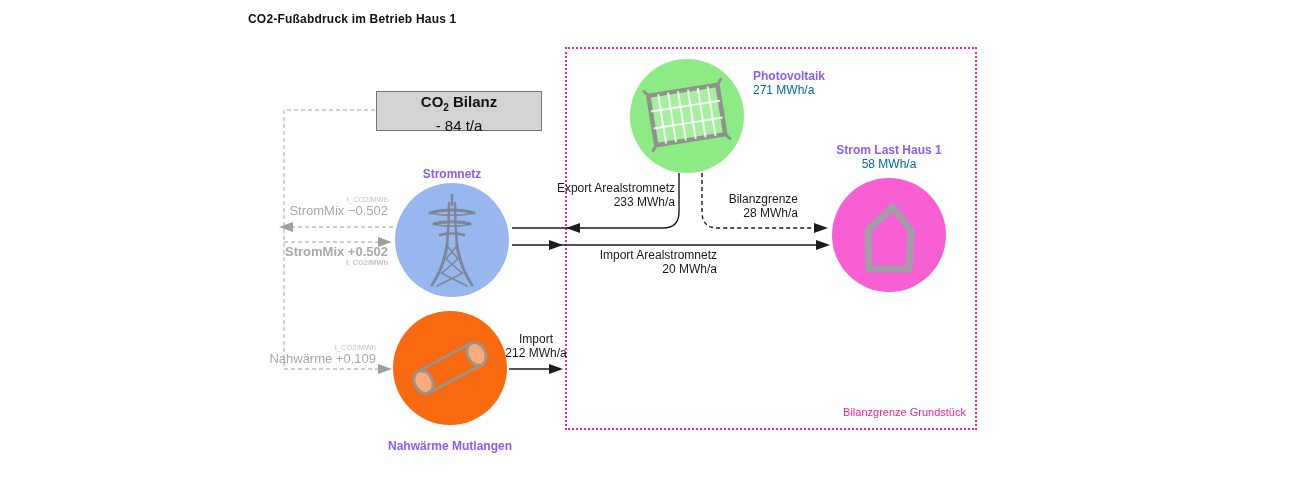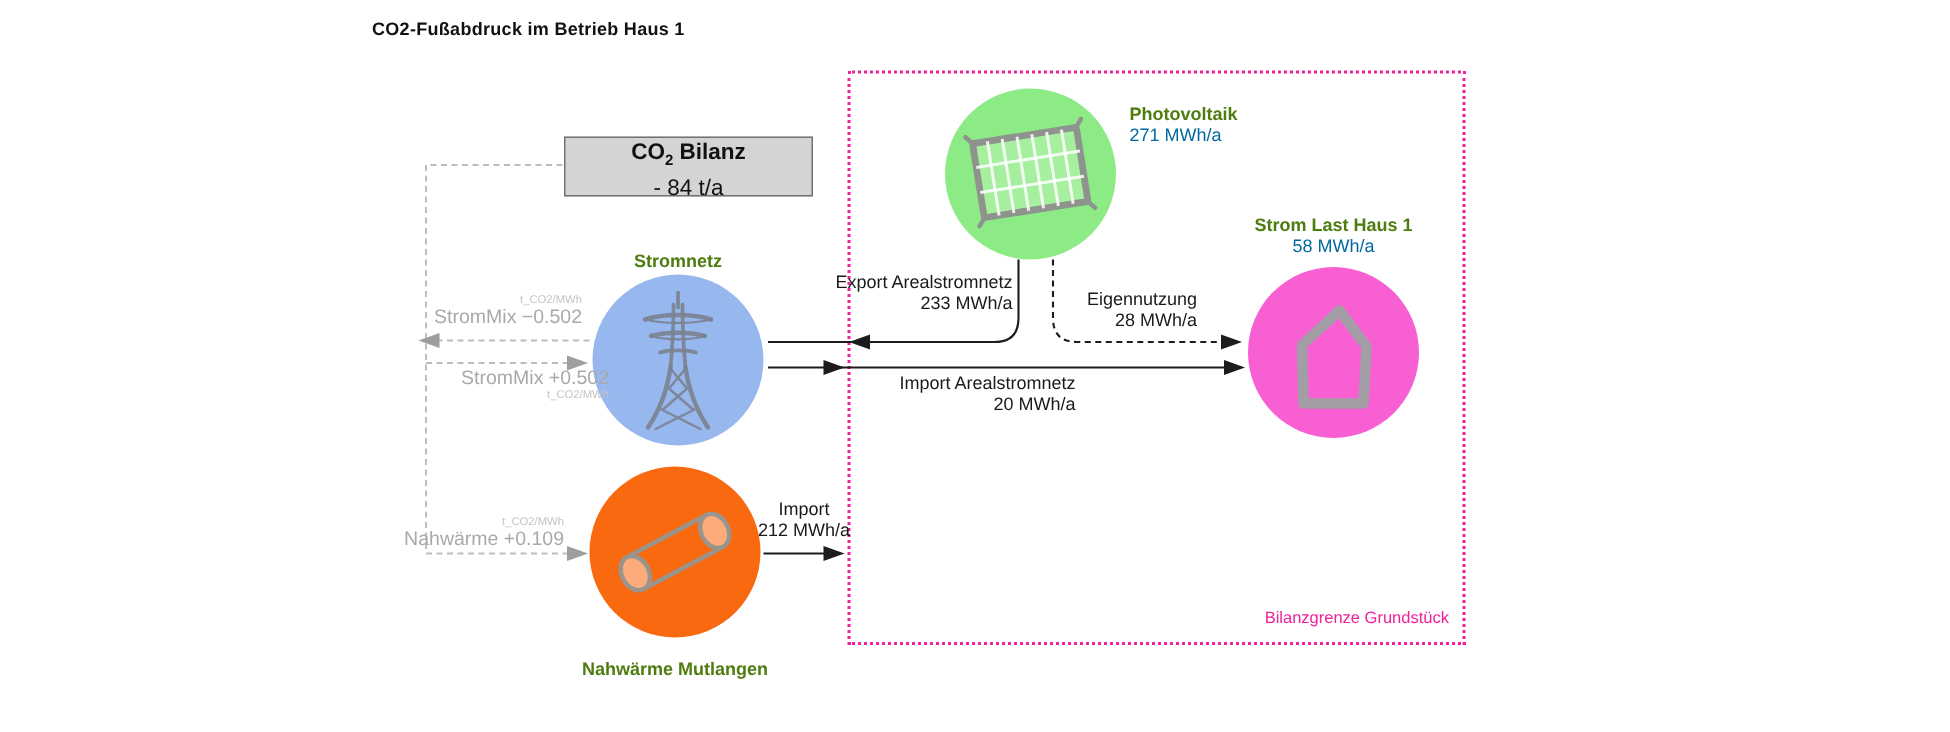--- a/index.html
+++ b/index.html
@@ -19,38 +19,38 @@
   #balance-box .bb-title sub{font-size:10px;}
   #balance-box .bb-value{font-size:15px;line-height:17px;}
   
   .node{width:114px;height:114px;border-radius:50%;z-index:3;display:flex;align-items:center;justify-content:center;}
   #node-stromnetz{left:395px;top:183px;}
   #node-photovoltaik{left:630px;top:59px;}
   #node-stromlast{left:832px;top:178px;}
   #node-nahwaerme{left:393px;top:311px;}
   
   .nlabel{z-index:4;font-size:12px;line-height:14px;}
-  .nlabel .nm{font-weight:bold;color:#4d7c0f;}
+  .nlabel .nm{font-weight:bold;color:#8b5cf6;}
   .nlabel .val{color:#0369a1;}
   #lbl-stromnetz{left:372px;top:167px;width:160px;text-align:center;}
   #lbl-photovoltaik{left:753px;top:69px;text-align:left;}
   #lbl-stromlast{left:809px;top:143px;width:160px;text-align:center;}
   #lbl-nahwaerme{left:360px;top:439px;width:180px;text-align:center;}
   
   .flabel{z-index:4;font-size:12px;line-height:13.5px;color:#1a1a1a;}
   #lbl-export{left:515px;top:182px;width:160px;text-align:right;}
   #lbl-eigennutzung{left:658px;top:193px;width:140px;text-align:right;}
   #lbl-import-areal{left:557px;top:249px;width:160px;text-align:right;}
   #lbl-import-nahwaerme{left:466px;top:333px;width:140px;text-align:center;}
   
   .factor{z-index:4;text-align:right;}
   .factor .unit{font-size:7.5px;line-height:9px;color:#c4c4c4;}
   .factor .main{font-size:13px;line-height:13px;color:#a9a9a9;}
   #factor-strommix-export{left:238px;top:195px;width:150px;}
-  #factor-strommix-import{left:256px;top:245px;width:150px;}
+  #factor-strommix-import{left:238px;top:245px;width:150px;font-weight:bold;}
   #factor-nahwaerme-import{left:226px;top:343px;width:150px;}
 </style>
 </head>
 <body>
 
 <div class="abs" id="title">CO2-Fußabdruck im Betrieb Haus 1</div>
 
 <div class="abs" id="boundary" style="border-color: rgb(240, 33, 154);"></div>
 <div class="abs" id="boundary-label" style="color: rgb(240, 33, 154);">Bilanzgrenze Grundstück</div>
 
@@ -152,21 +152,21 @@
 </div>
 <div class="abs nlabel" id="lbl-nahwaerme">
   <div class="nm">Nahwärme Mutlangen</div>
 </div>
 
 <div class="abs flabel" id="lbl-export">
   <div>Export Arealstromnetz</div>
   <div>233 MWh/a</div>
 </div>
 <div class="abs flabel" id="lbl-eigennutzung">
-  <div>Eigennutzung</div>
+  <div>Bilanzgrenze</div>
   <div>28 MWh/a</div>
 </div>
 <div class="abs flabel" id="lbl-import-areal">
   <div>Import Arealstromnetz</div>
   <div>20 MWh/a</div>
 </div>
 <div class="abs flabel" id="lbl-import-nahwaerme">
   <div>Import</div>
   <div>212 MWh/a</div>
 </div>

